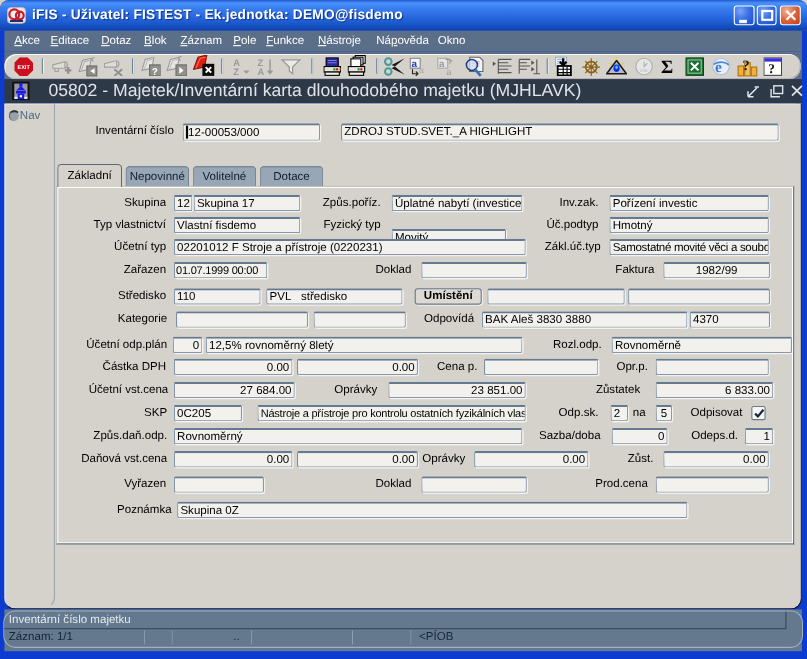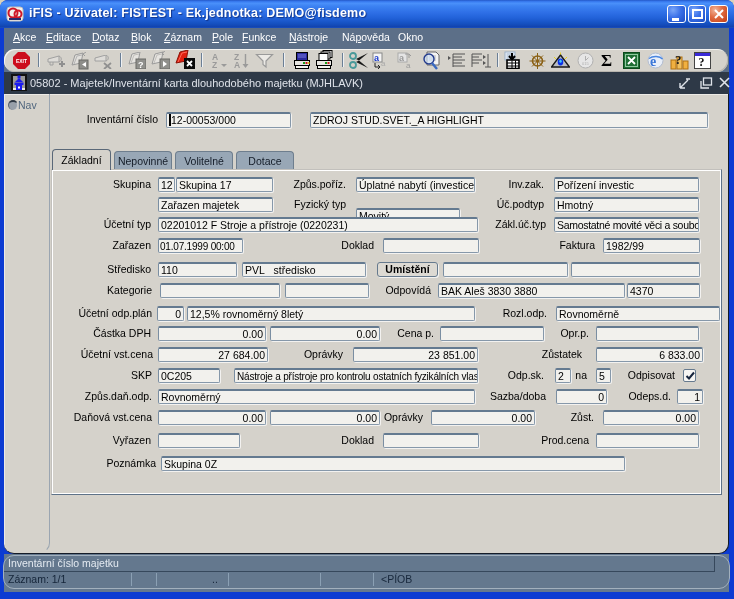--- a/index.html
+++ b/index.html
@@ -18,34 +18,34 @@
 #menu { position:absolute; left:4px; top:28px; width:725px; height:19px; background:#5c6f88; }
 #menu span { position:absolute; top:0; line-height:19px; color:#fff; font-size:10.5px; }
 #menu u { text-decoration:underline; }
 
 #tstrip { position:absolute; left:4px; top:47px; width:725px; height:25px; background:#5c6f88; }
 #tbarbg { position:absolute; left:4px; top:49px; width:724px; height:23px; background:#d5d2cb; border-radius:11px; box-shadow:inset 1px 1px 0 #f4f3f0, inset -1px -1px 0 #b8b5ae; }
 .ic { position:absolute; }
 .tsep { position:absolute; top:53px; width:2px; height:14px; background:#6b7f96; border-right:1px solid #eef0f2; }
 
 #mdibar { position:absolute; left:4px; top:72px; width:725px; height:22px; background:#2e3947; }
-#mdibar .txt { position:absolute; left:26px; top:0; height:22px; line-height:22px; color:#dfe3ea; font-size:11px; }
+#mdibar .txt { position:absolute; left:40px; top:0; height:22px; line-height:22px; color:#dfe3ea; font-size:16px; }
 
 #canvas { position:absolute; left:4px; top:94px; width:725px; height:460px; background:#d5d2cb; border-right:1px solid #141b27; border-bottom:1px solid #141b27; border-radius:0 0 10px 10px; box-shadow:inset 1px 1px 0 #eceae6; }
 #navline { position:absolute; left:4px; top:94px; width:46px; height:459px; border-right:1px solid #9aa5b1; border-bottom:1px solid transparent; border-radius:0 0 10px 0; }
 #navlab { position:absolute; left:18px; top:99px; font-size:10.5px; color:#51677f; }
 #navico { position:absolute; left:8px; top:100px; width:10px; height:10px; background:#98a0aa; border-radius:50%; border-top:2px solid #2e3844; border-left:1px solid #5a6472; border-right:1px solid #c8ccd2; }
 
 #tabpanel { position:absolute; left:51px; top:169px; width:671px; height:326px; border:1px solid; border-color:#c2c0bc #5e7288 #5e7288 #c2c0bc; box-shadow:inset 0 1px 0 #fff, inset 0 -1px 0 #fff, inset 1px 0 0 #fff, inset -1px 0 0 #fff; }
 .tab { position:absolute; top:151px; height:18px; background:#98a7b6; border:1px solid #6e7e8e; border-bottom:none; border-radius:4px 4px 0 0; font-size:10.5px; color:#141c28; text-align:center; line-height:18px; }
 #tab1 { position:absolute; left:52px; top:149px; width:59px; height:21px; background:#d5d2cb; border:1px solid #5a6878; border-bottom:none; border-radius:4px 4px 0 0; font-size:10.5px; color:#000; text-align:center; line-height:20px; z-index:3; }
 
 .f { position:absolute; background:#f2f1ed; border:1px solid #8698aa; border-top:2px solid #647a90; border-left-color:#7a8ea2; border-radius:2px; font-size:10.5px; color:#000; line-height:13px; padding:0 2px; white-space:nowrap; overflow:hidden; box-shadow:1px 1px 0 rgba(255,255,255,0.7); }
 .fr { text-align:right; }
-.fc { text-align:left; }
+.fc { text-align:center; }
 .lb { position:absolute; font-size:10.5px; font-weight:normal; color:#000; text-align:right; line-height:15px; white-space:nowrap; }
 .ubox { position:absolute; background:#dddad3; border:1px solid #667a8e; border-radius:3px; font-size:10.5px; font-weight:bold; text-align:center; line-height:13px; box-shadow:1px 1px 0 rgba(255,255,255,0.7); }
 .chk { position:absolute; width:13px; height:13px; background:#f6f5f2; border:1px solid #667a8e; border-radius:2px; }
 .chk svg { position:absolute; left:1px; top:1px; }
 .caret { display:inline-block; width:2px; height:12px; background:#000; vertical-align:-2px; margin-right:0; }
 
 #console { position:absolute; left:4px; top:554px; width:725px; height:38px; background:#64788e; }
 #cframe { position:absolute; left:3px; top:555px; width:727px; height:34px; border:1px solid #a2b0bd; border-radius:11px; }
 #cline1 { position:absolute; left:8px; top:557px; font-size:10.5px; color:#e4eaf1; }
 #chline { position:absolute; left:4px; top:571px; width:711px; height:1px; background:#36485c; }
@@ -292,21 +292,22 @@
 <div class="lb" style="right:576px;top:112px;width:150px">Inventární číslo</div>
 <div class="f" style="left:166px;top:112px;width:125px;height:16px"><span class="caret"></span>12-00053/000</div>
 <div class="f" style="left:310px;top:112px;width:398px;height:16px">ZDROJ STUD.SVET._A HIGHLIGHT</div>
 <div class="lb" style="right:583px;top:177px;width:150px">Skupina</div>
 <div class="f" style="left:158px;top:177px;width:17px;height:15px">12</div>
 <div class="f" style="left:176px;top:177px;width:97px;height:15px">Skupina 17</div>
 <div class="lb" style="right:388px;top:177px;width:150px">Způs.poříz.</div>
 <div class="f" style="left:356px;top:177px;width:119px;height:15px">Úplatné nabytí (investice</div>
 <div class="lb" style="right:190px;top:177px;width:150px">Inv.zak.</div>
 <div class="f" style="left:554px;top:177px;width:145px;height:15px">Pořízení investic</div>
-<div class="f" style="left:158px;top:197px;width:115px;height:15px">Zařazen majetek</div>
+<div class="lb" style="right:583px;top:197px;width:150px">Typ vlastnictví</div>
+<div class="f" style="left:158px;top:197px;width:115px;height:15px">Vlastní fisdemo</div>
 <div class="lb" style="right:388px;top:197px;width:150px">Fyzický typ</div>
 <div class="f" style="left:356px;top:208px;width:104px;height:15px">Movitý</div>
 <div class="lb" style="right:190px;top:197px;width:150px">Úč.podtyp</div>
 <div class="f" style="left:554px;top:197px;width:145px;height:15px">Hmotný</div>
 <div class="lb" style="right:583px;top:217px;width:150px">Účetní typ</div>
 <div class="f" style="left:158px;top:217px;width:320px;height:15px">02201012 F Stroje a přístroje (0220231)</div>
 <div class="lb" style="right:188px;top:217px;width:150px">Zákl.úč.typ</div>
 <div class="f" style="left:554px;top:217px;width:145px;height:15px;letter-spacing:-0.3px">Samostatné movité věci a soubo</div>
 <div class="lb" style="right:583px;top:238px;width:150px">Zařazen</div>
 <div class="f" style="left:158px;top:238px;width:85px;height:15px;padding:0 1px;font-size:10px;letter-spacing:-0.2px">01.07.1999 00:00</div>

